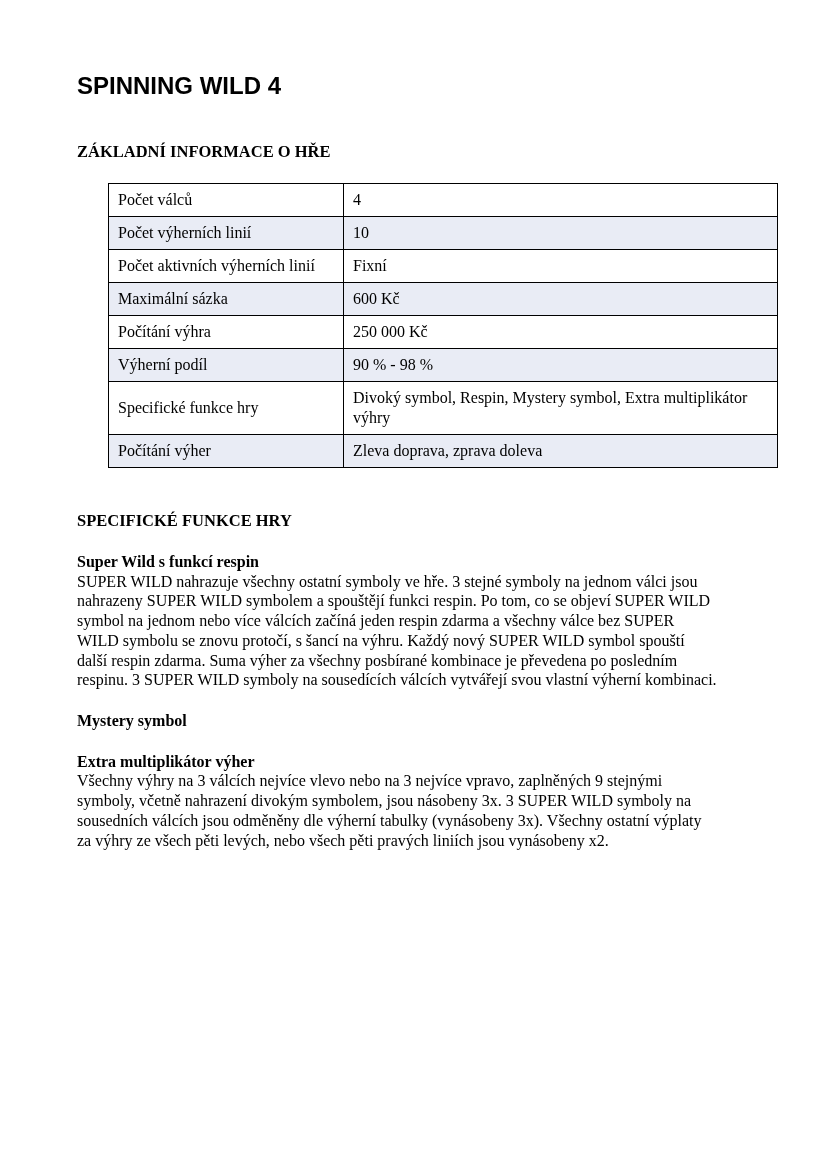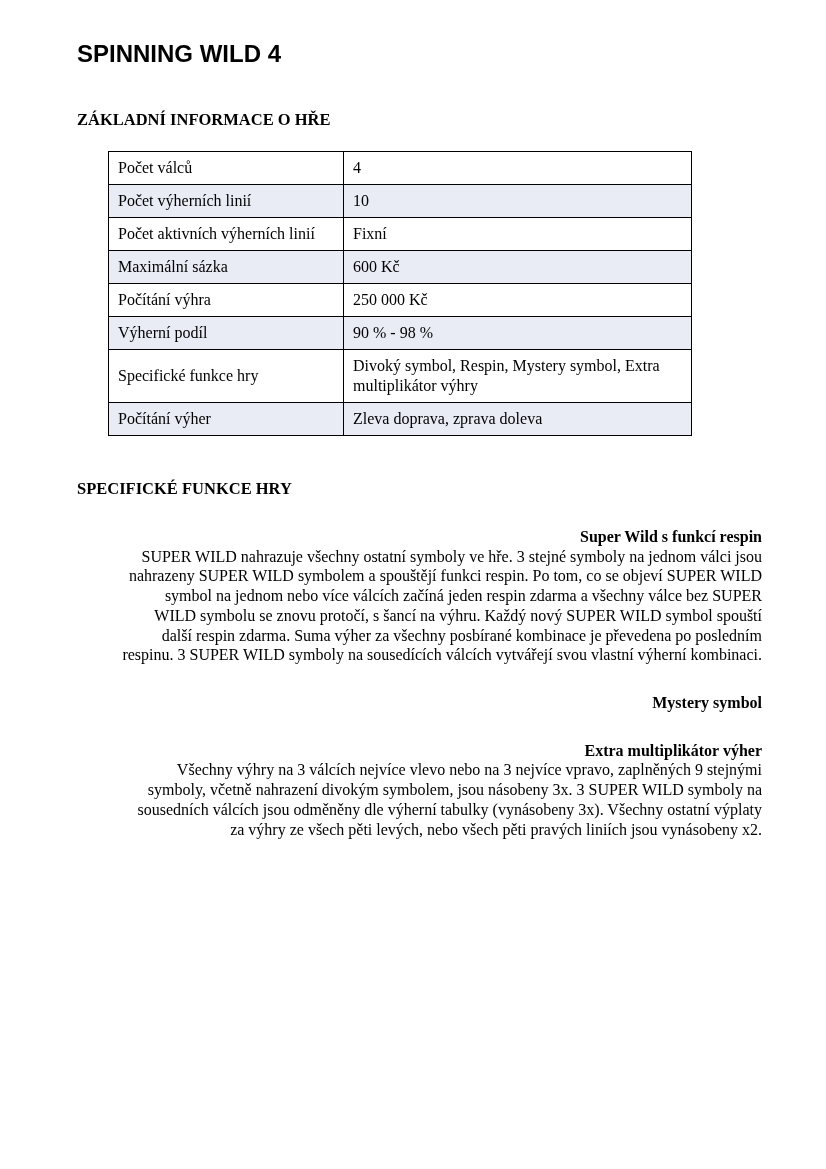--- a/index.html
+++ b/index.html
@@ -11,48 +11,48 @@
     font-family: "Liberation Serif", serif;
     overflow: hidden;
   }
   .page {
     width: 826px;
     height: 1169px;
     padding: 0 64px 0 77px;
     position: relative;
   }
   .doc-title {
-    margin-top: 40px;
+    margin-top: 72px;
     font-family: "Liberation Sans", sans-serif;
     font-weight: bold;
     font-size: 24px;
     letter-spacing: 0px;
   }
   .section-heading {
     font-family: "Liberation Serif", serif;
     font-weight: bold;
     font-size: 16.5px;
   }
   .heading-1 { margin-top: 42px; }
   .heading-2 { margin-top: 43px; }
   table.info-table {
     margin: 21px 15px 0 31px;
-    width: 584px;
+    width: 670px;
     border-collapse: collapse;
     font-size: 16px;
   }
   table.info-table td {
     border: 1px solid #000000;
     padding: 6px 9px;
     line-height: 20px;
     vertical-align: middle;
   }
   table.info-table td.label-col { width: 235px; }
   table.info-table tr:nth-child(even) td { background: var(--zebra, #e9ecf5); }
-  .feature-section { margin-top: 28px; text-align: right; }
+  .feature-section { margin-top: 21px; }
   .feature-heading {
     font-weight: bold;
     font-size: 16px;
     line-height: 19.5px;
   }
   .feature-body {
     font-size: 16px;
     line-height: 19.8px;
     white-space: pre-line;
     max-width: 700px;

